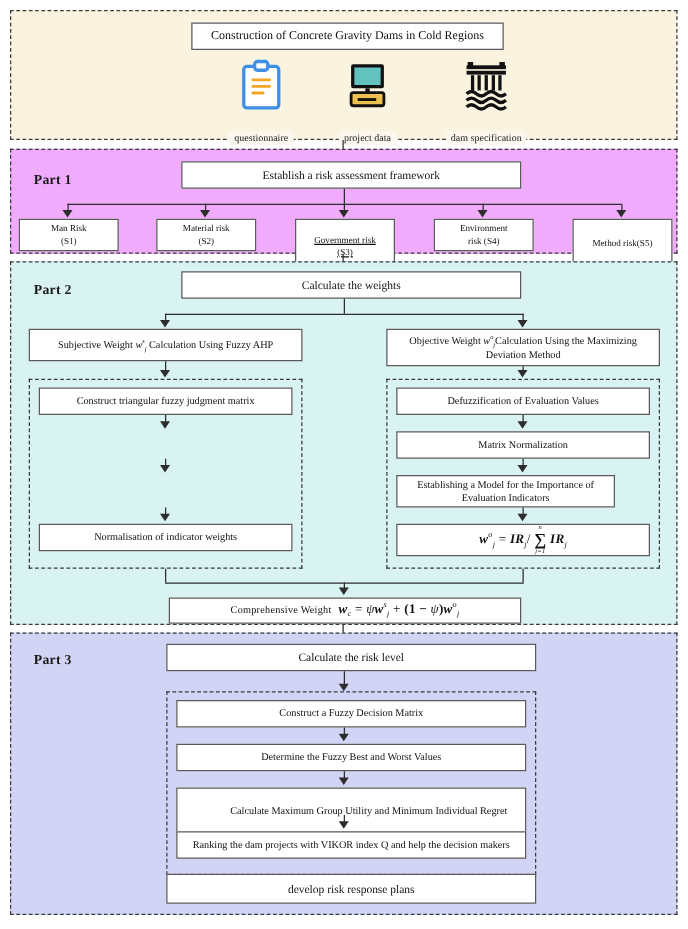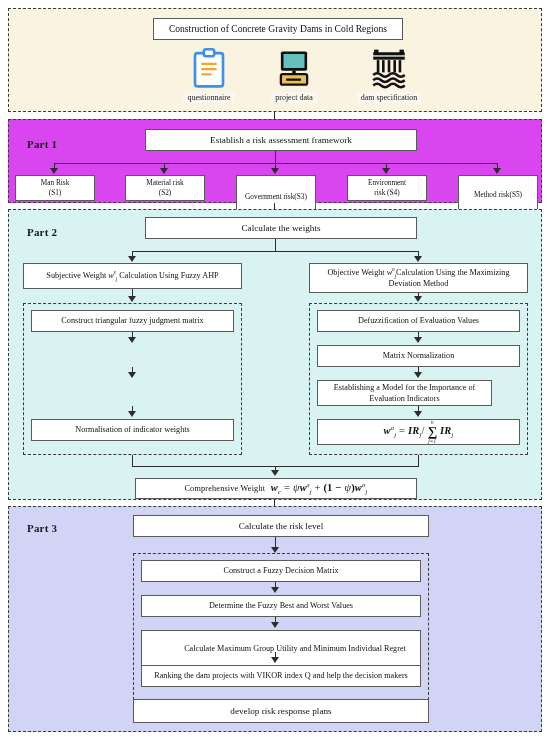--- a/index.html
+++ b/index.html
@@ -16,21 +16,21 @@
     background: #ffffff;
     overflow: hidden;
   }
 
   
   .section {
     position: absolute;
     border: 1.6px dashed #3a3a3a;
   }
   .sec-inputs { left: 8px;  top: 8px;   width: 534px; height: 104px; background: #faf3e0; }
-  .sec-part1  { left: 8px;  top: 119px; width: 534px; height: 84px;  background: #d946ef; }
+  .sec-part1  { left: 8px;  top: 119px; width: 534px; height: 84px;  background: #f0abfc; }
   .sec-part2  { left: 8px;  top: 209px; width: 534px; height: 291px; background: #d9f2f2; }
   .sec-part3  { left: 8px;  top: 506px; width: 534px; height: 226px; background: #d2d4f5; }
 
   .part-label {
     position: absolute;
     font-weight: bold;
     font-size: 11px;
     color: #1a1a1a;
     letter-spacing: .2px;
   }
@@ -80,21 +80,21 @@
   }
 
   
   .icon-wrap {
     position: absolute;
     display: flex;
     flex-direction: column;
     align-items: center;
   }
   .icon-cap {
-    margin-top: 3px;
+    margin-top: 16px;
     font-size: 8px;
     color: #1a1a1a;
     background: #fbf7ee;
     padding: 1px 4px;
     white-space: nowrap;
   }
 
   
   .mathi { font-style: italic; font-family: "Liberation Serif", serif; }
   .mathb { font-style: italic; font-weight: bold; font-family: "Liberation Serif", serif; }
@@ -186,21 +186,21 @@
     <div class="arrow" style="left:484px; top:48px;"></div>
 
     <div class="box small" style="left:6px; top:55px; width:80px; height:26px; flex-direction:column;">
       <span>Man Risk</span>
       <span>(S1)</span>
     </div>
     <div class="box small" style="left:116px; top:55px; width:80px; height:26px; flex-direction:column;">
       <span>Material risk</span>
       <span>(S2)</span>
     </div>
-    <div class="box small" style="left:227px; top:55px; width:80px; height:44px; ">
+    <div class="box small" style="left:227px; top:55px; width:80px; height:44px; flex-direction:column;text-decoration:underline;">
       <span>Government risk</span>
       <span>(S3)</span>
     </div>
     <div class="box small" style="left:338px; top:55px; width:80px; height:26px; flex-direction:column;">
       <span>Environment</span>
       <span>risk (S4)</span>
     </div>
     <div class="box small" style="left:449px; top:55px; width:80px; height:40px; flex-direction:row;">
       <span>Method risk</span>
       <span>(S5)</span>

